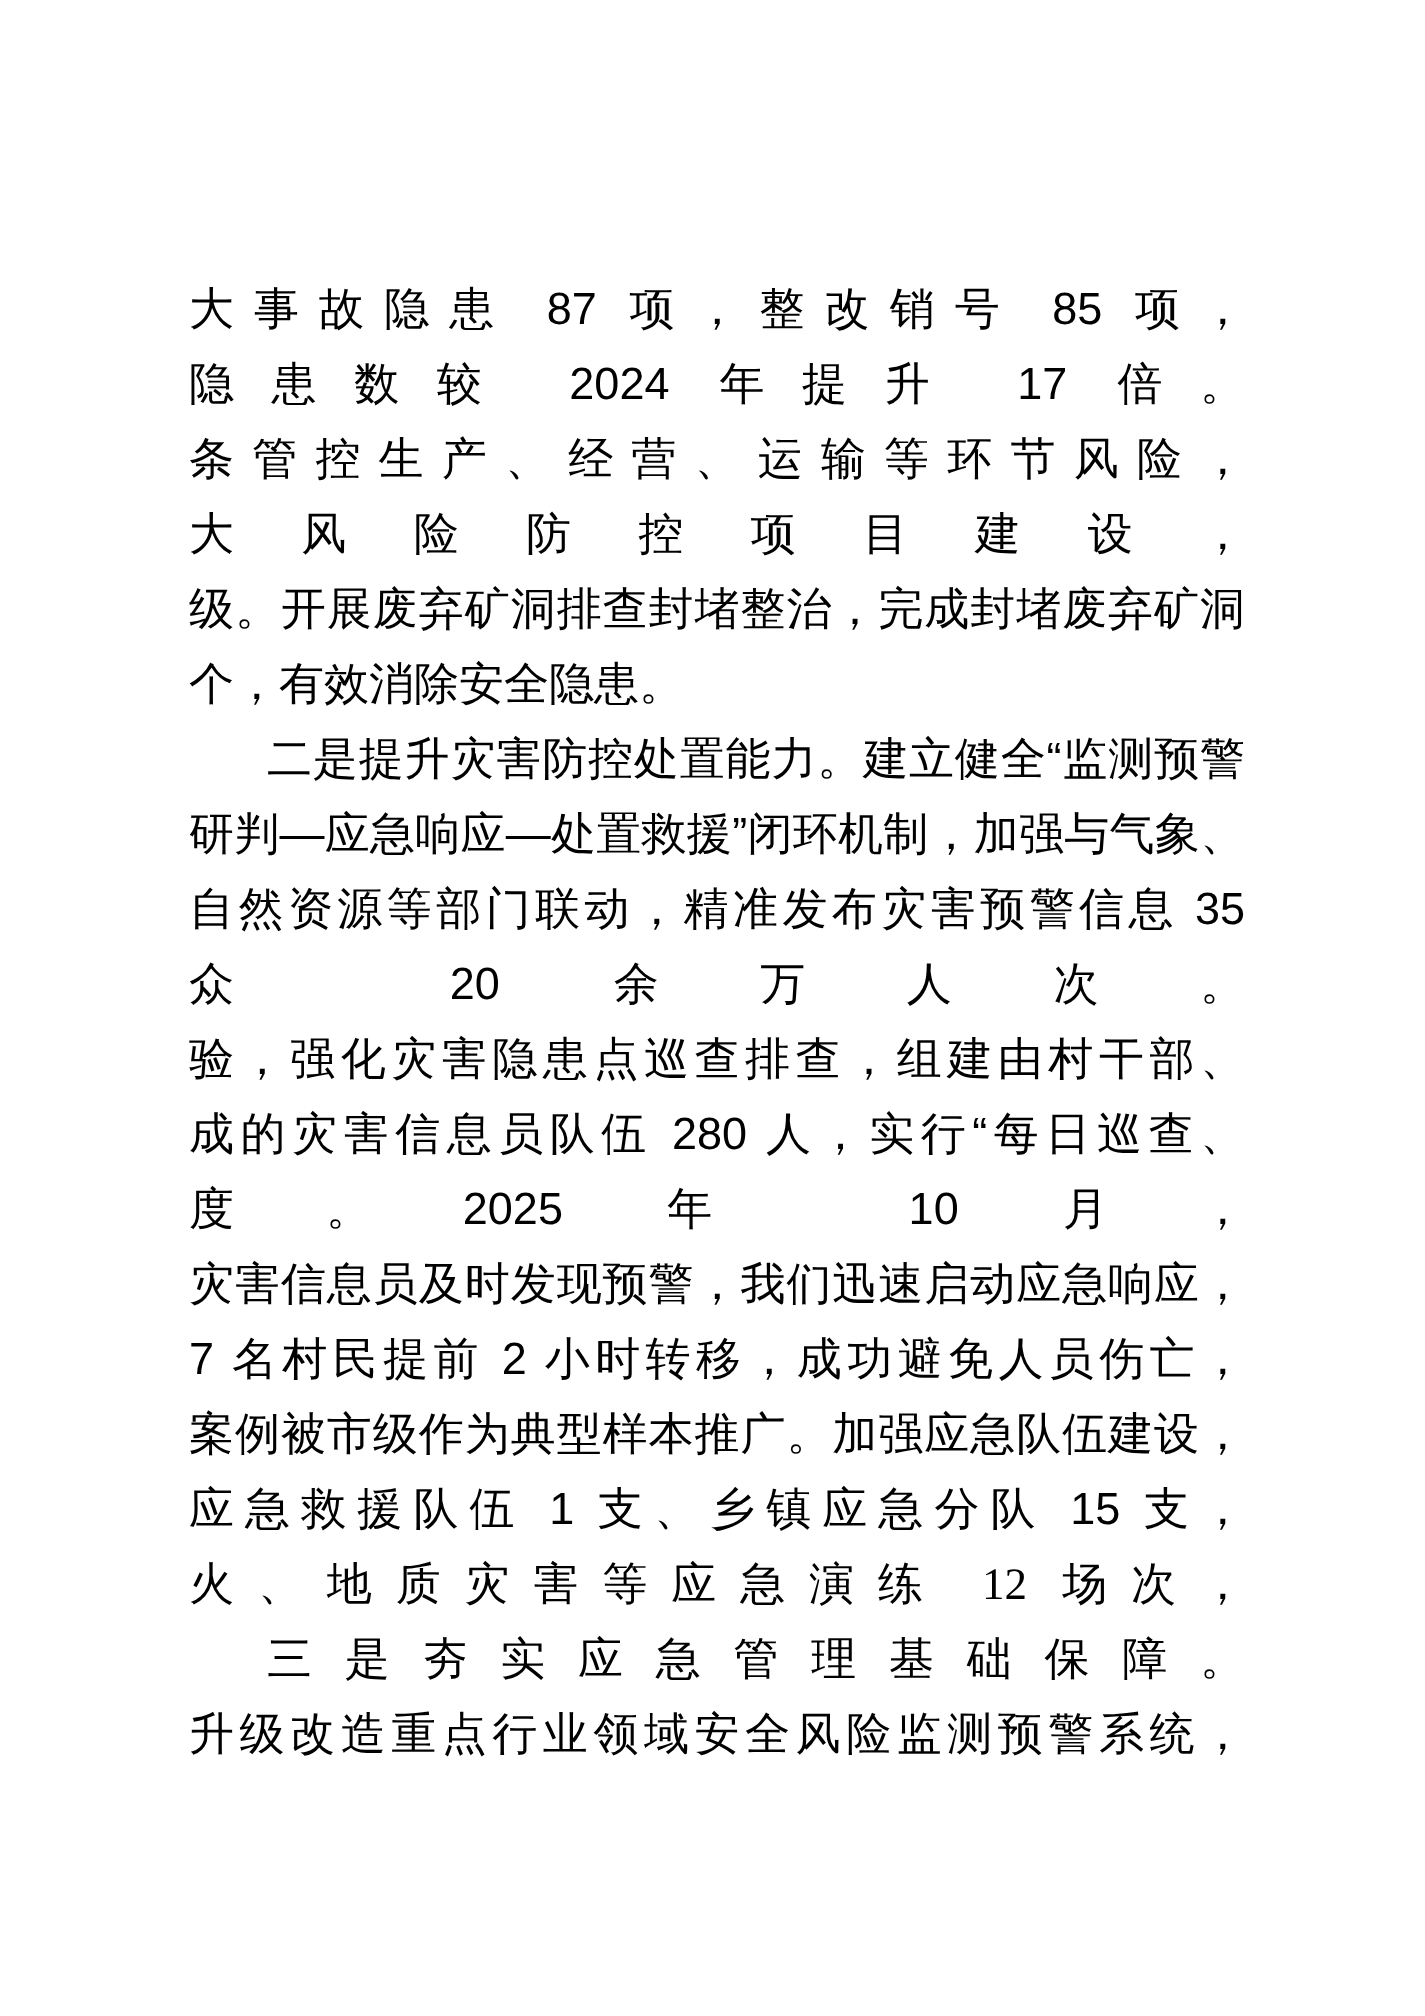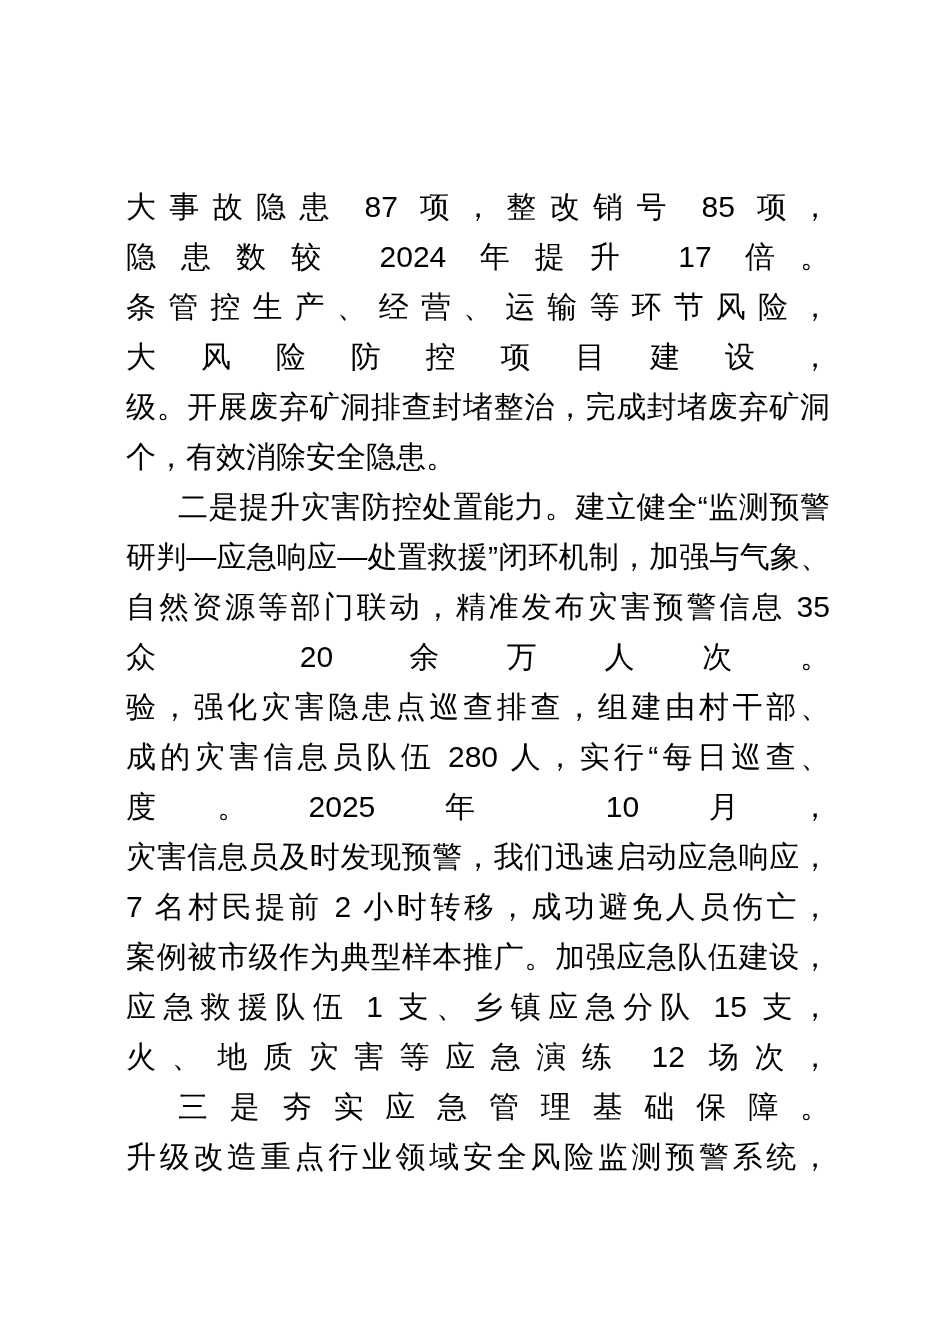--- a/index.html
+++ b/index.html
@@ -38,20 +38,21 @@
     line-height: 50px;
     height: 50px;
     color: #000000;
     text-align: justify;
     text-align-last: justify;
     word-break: keep-all;
     overflow: hidden;
   }
   .line.para-end {
     text-align-last: left;
+    font-family: Liberation Serif, serif;
   }
   .line.first-indent {
     text-indent: 52px;
   }
 </style>
 </head>
 <body>
 
 <div class="doc-page">
   <div class="text-block">

